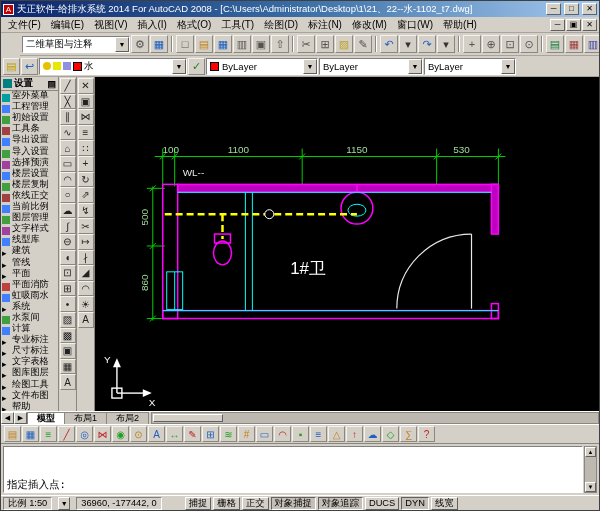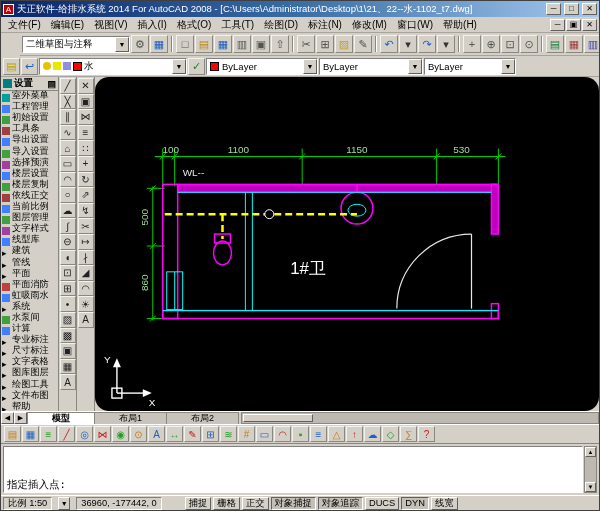--- a/index.html
+++ b/index.html
@@ -48,32 +48,32 @@
   .sb-hic2{margin-left:auto;font-size:9px;}
   .sb-list{flex:1;}
   .sb-item{height:11.1px;display:flex;align-items:flex-end;gap:2px;padding:0 1px;font-size:9.2px;white-space:nowrap;}
   .sb-ic{width:8px;height:8px;flex:none;font-size:9px;line-height:8px;}
   .sb-lb{overflow:hidden;}
 
   .vtool{width:18px;flex:none;background:#d4d0c8;border-right:1px solid #8a877f;display:flex;flex-direction:column;align-items:center;padding-top:1px;overflow:hidden;}
   .vt-btn{width:16px;height:15.6px;flex:none;display:flex;align-items:center;justify-content:center;font-size:10px;color:#222;
     background:#d4d0c8;border:1px solid;border-color:#f4f2ec #8a877f #8a877f #f4f2ec;}
 
-  .canvas{flex:1;background:#000;position:relative;min-width:0;border-radius:14px;}
+  .canvas{flex:1;background:#000;position:relative;min-width:0;}
   .canvas svg{position:absolute;inset:0;width:100%;height:100%;}
   .dimtx{font-size:10px;fill:#9fdf9f;font-family:"Liberation Sans",sans-serif;}
   .wltx{font-size:10px;fill:#e8e8e8;font-family:"Liberation Sans",sans-serif;}
   .roomtx{font-size:17px;fill:#ffffff;font-family:"Liberation Sans",sans-serif;}
   .ucstx{font-size:10px;fill:#ffffff;font-family:"Liberation Sans",sans-serif;}
 
   
   .tabbar{height:13px;flex:none;display:flex;align-items:flex-end;background:#d4d0c8;font-size:9px;border-top:1px solid #fff;}
   .tab-arrow{width:13px;height:12px;font-size:7px;line-height:10px;text-align:center;background:#d4d0c8;border:1px solid;border-color:#fff #606060 #606060 #fff;flex:none;}
   .tabs{display:flex;align-items:flex-end;}
-  .tab{padding:0 24px;height:12px;line-height:11px;border:1px solid #8a877f;border-bottom:none;background:#c8c4bc;margin-right:-1px;white-space:nowrap;}
+  .tab{padding:0 9px;height:12px;line-height:11px;border:1px solid #8a877f;border-bottom:none;background:#c8c4bc;margin-right:-1px;white-space:nowrap;}
   .tab.active{background:#ffffff;font-weight:bold;}
   .tab-scroll{flex:1;height:12px;margin-left:3px;background:#bdb9b1;border:1px solid #8a877f;position:relative;}
   .tab-thumb{position:absolute;left:1px;top:1px;width:70px;height:8px;background:#d4d0c8;border:1px solid;border-color:#fff #606060 #606060 #fff;}
 
   
   .bottombar{height:19px;flex:none;display:flex;align-items:center;gap:1px;padding:0 3px;background:#d4d0c8;border-top:1px solid #fff;}
   .bb-btn{width:17px;height:16px;flex:none;display:flex;align-items:center;justify-content:center;font-size:10px;
     background:#d4d0c8;border:1px solid;border-color:#f4f2ec #8a877f #8a877f #f4f2ec;}
 
   

